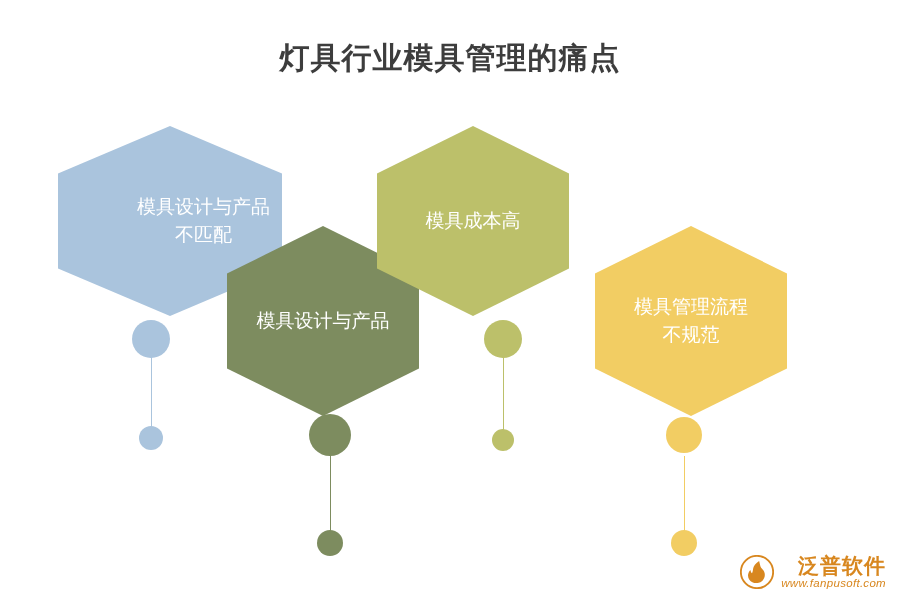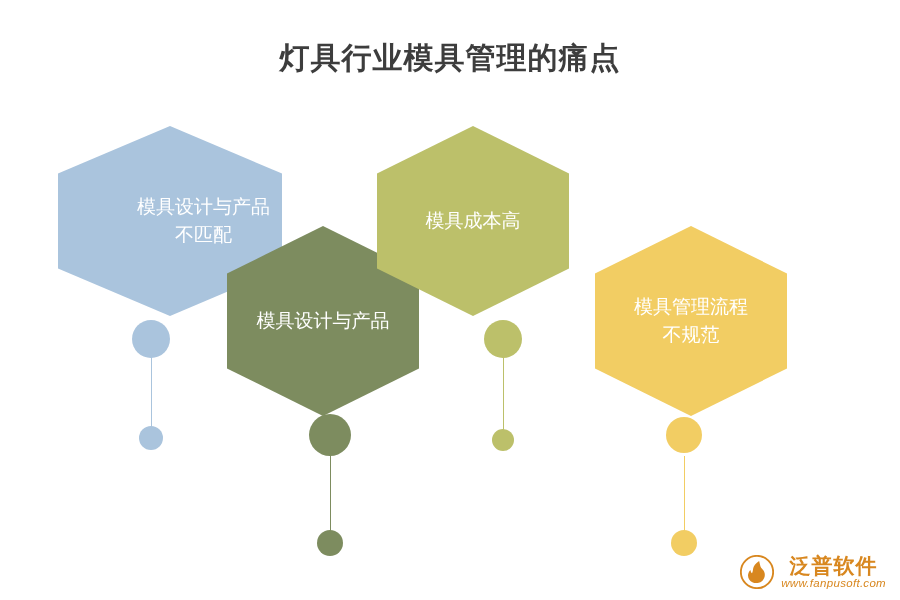--- a/index.html
+++ b/index.html
@@ -64,21 +64,21 @@
     gap: 7px;
   }
   #logo-mark {
     width: 34px;
     height: 34px;
     flex: 0 0 auto;
   }
   #logo-text {
     display: flex;
     flex-direction: column;
-    align-items: center;
+    align-items: flex-end;
     line-height: 1.1;
   }
   #logo-name {
     font-size: 21px;
     font-weight: bold;
     color: #d8871f;
     letter-spacing: 1px;
   }
   #logo-url {
     font-size: 11.5px;

